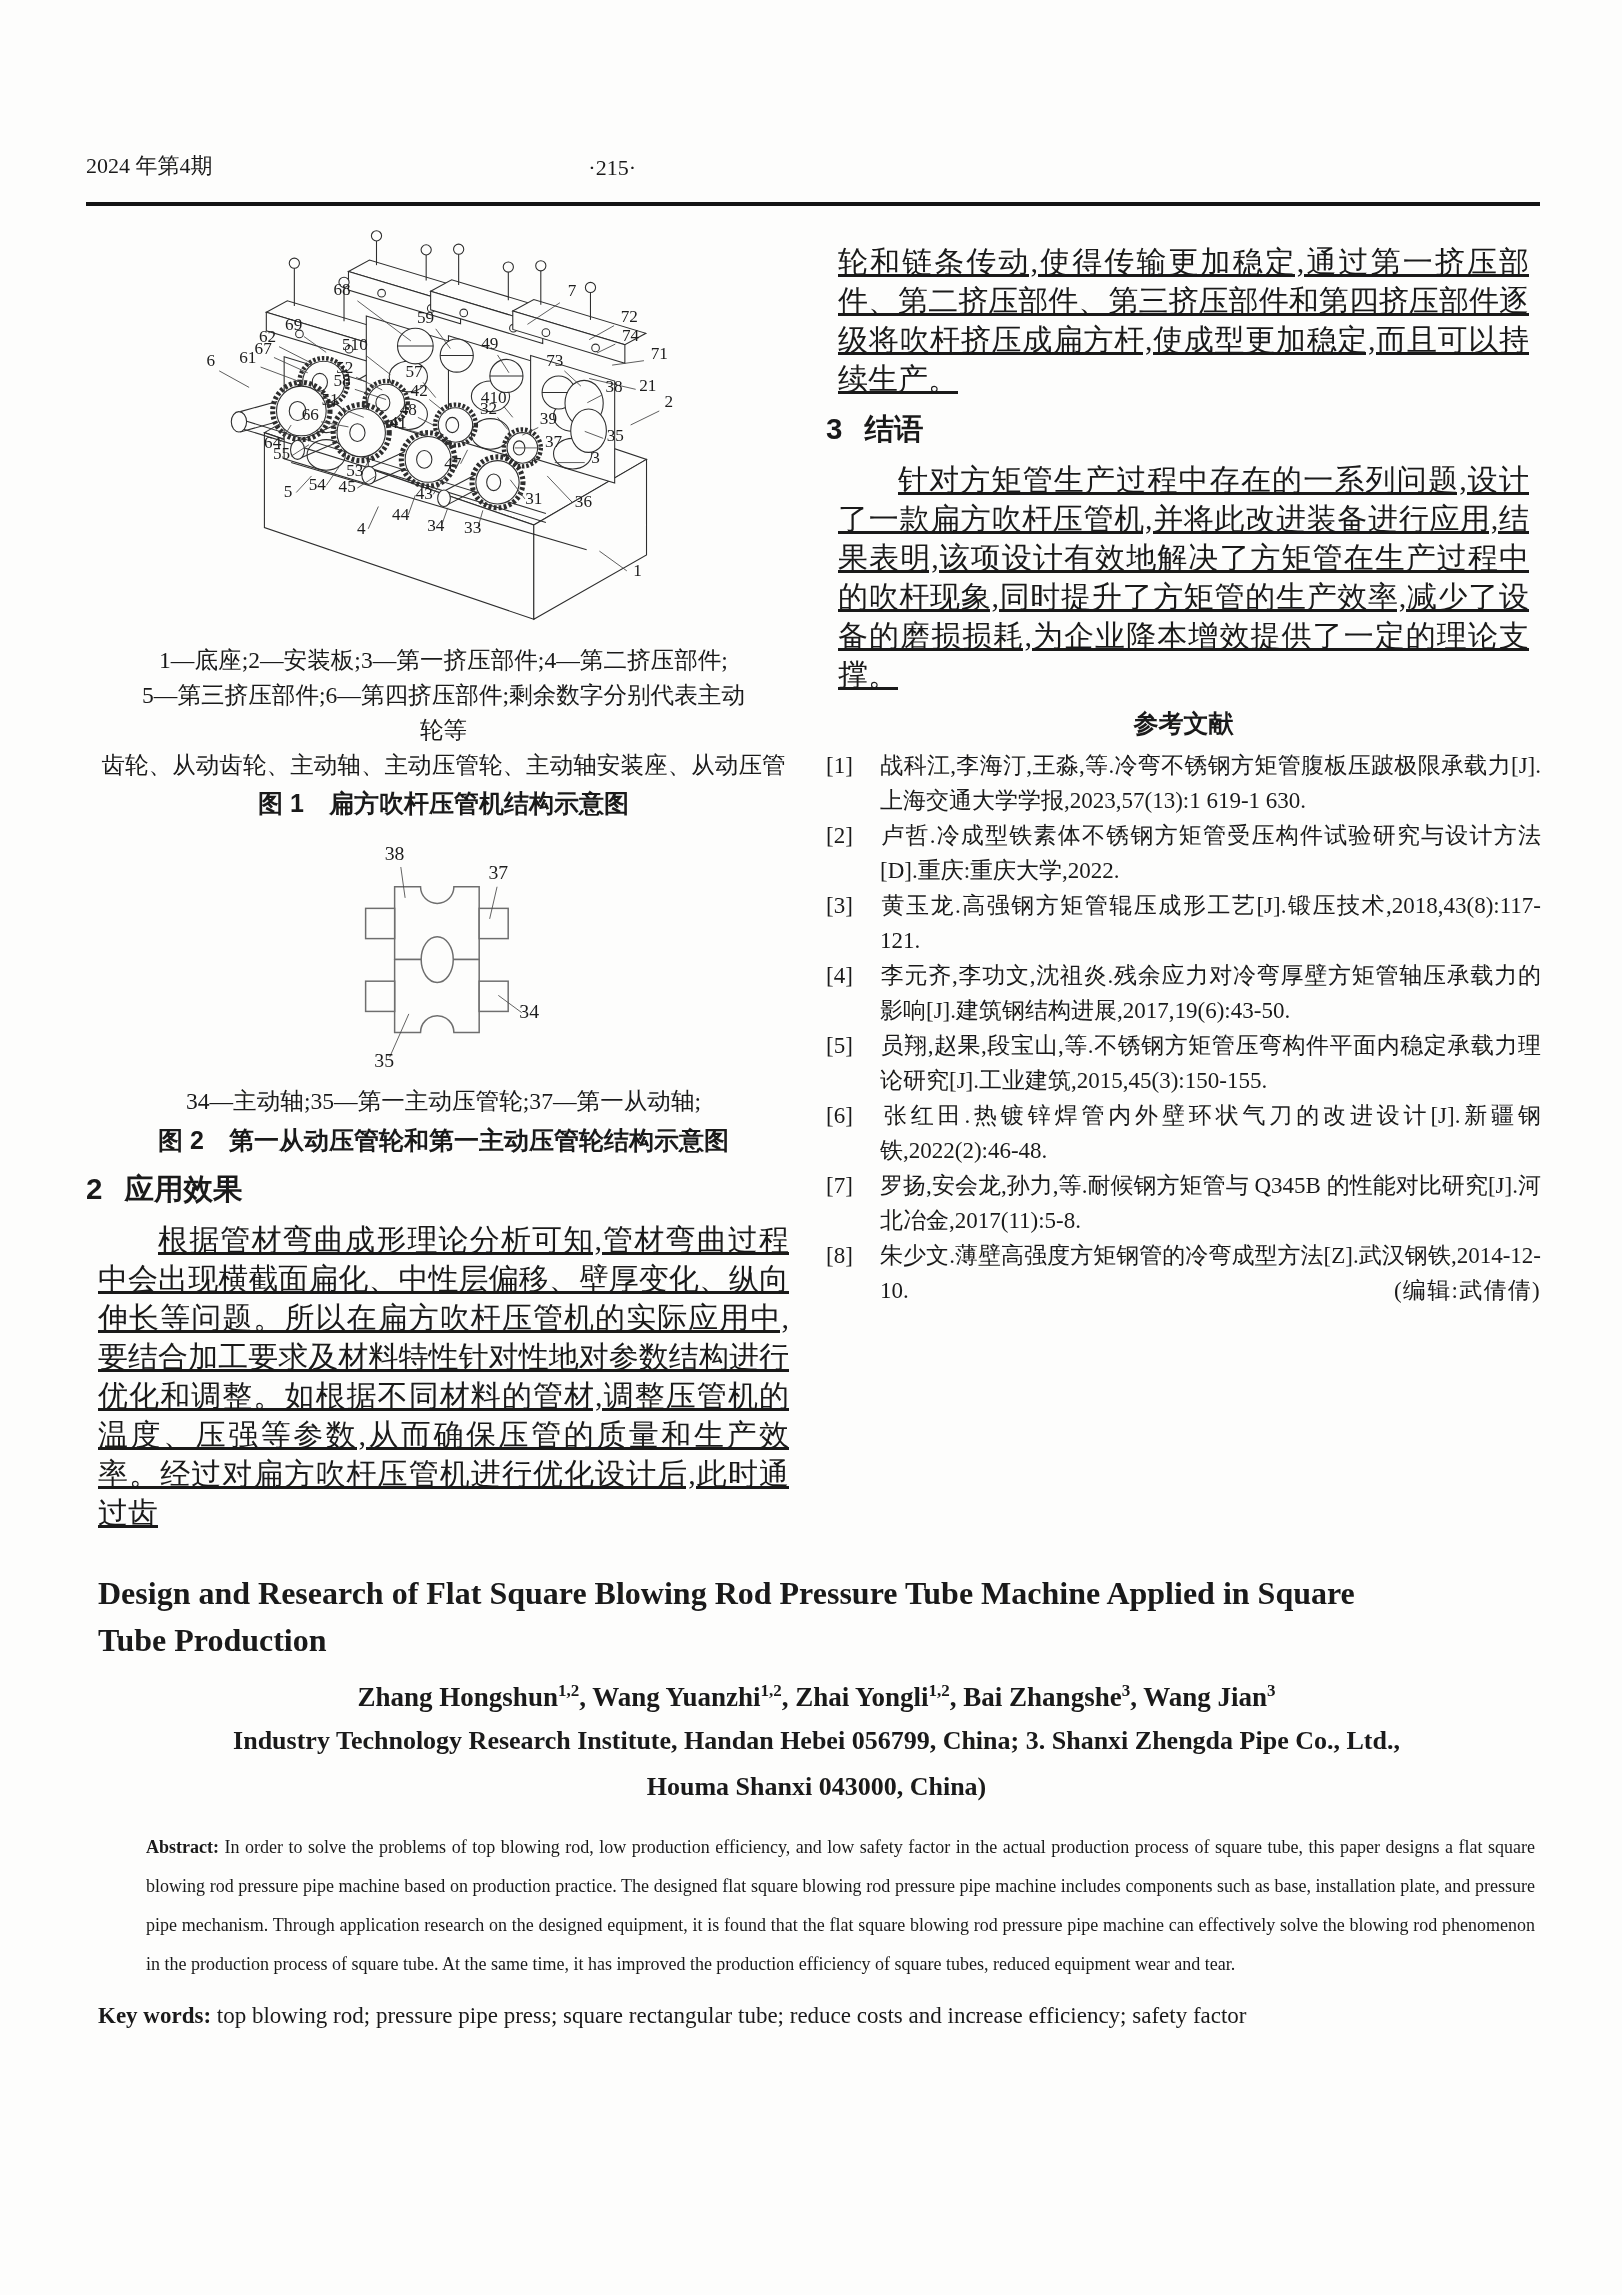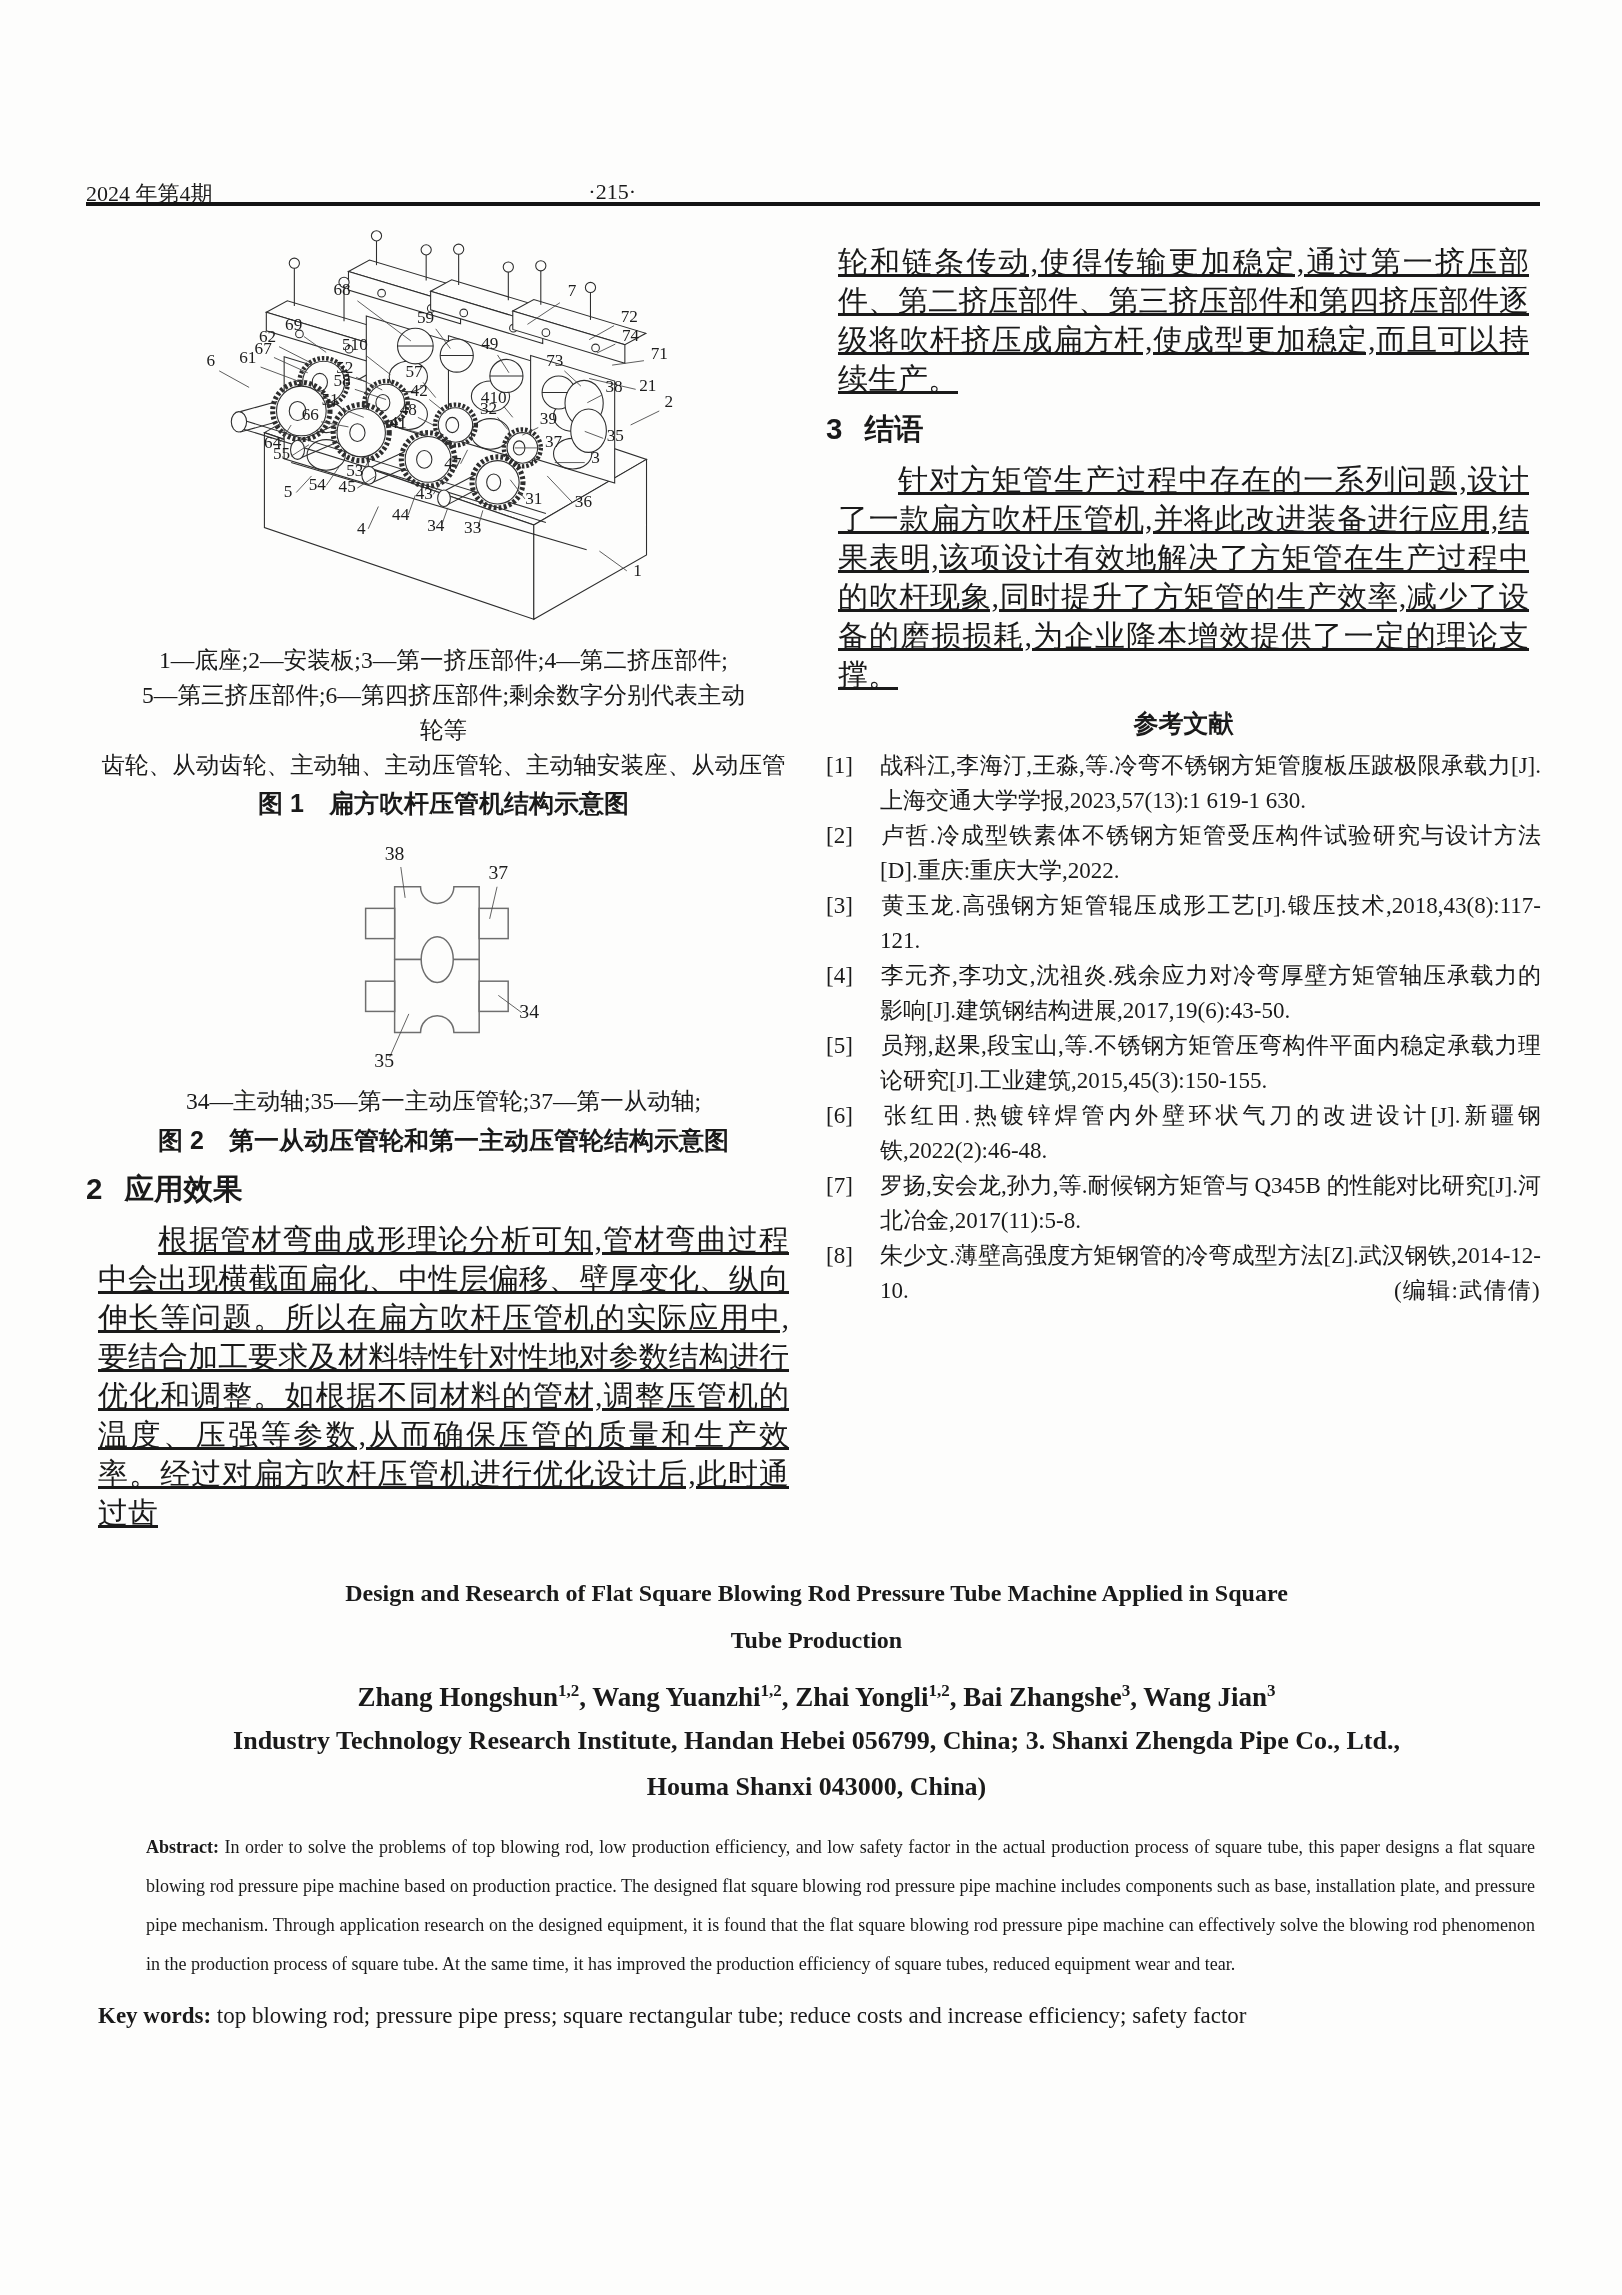--- a/index.html
+++ b/index.html
@@ -1,20 +1,20 @@
 <!DOCTYPE html>
 <html style="font-size:10.5px"><head>
 <meta charset="utf-8">
 <style>
   html,body{margin:0;padding:0;background:#e8e8e8;}
   .page{position:relative;width:1623px;height:2295px;background:#fdfdfc;color:#1a1a1a;
         font-family:"Liberation Serif","DejaVu Serif",serif;overflow:hidden;}
   
   .header-row{position:absolute;left:86px;top:151px;width:1454px;display:flex;
-              align-items:flex-start;font-size:22px;margin-top:28px;}
+              align-items:flex-end;font-size:22px;}
   .header-issue{width:275px;text-align:left;}
   .header-title{flex:1;text-align:center;letter-spacing:0.7px;}
   .header-page{width:275px;text-align:right;}
   .header-rule{position:absolute;left:86px;top:202px;width:1454px;height:3.9px;background:#141414;}
   
   .col{position:absolute;width:715px;text-align:justify;}
   .col-left{left:86px;top:228px;}
   .col-right{left:826px;top:230px;}
   p.body{font-size:30px;line-height:39px;margin:12px;text-align:justify;text-decoration:underline;}
   p.indent{text-indent:2em;}
@@ -34,21 +34,21 @@
   svg{display:block;margin:0 auto;}
   .ln{stroke:#2e2e2e;stroke-width:1.7;fill:none;}
   .wh{stroke:#2e2e2e;stroke-width:1.7;fill:#fdfdfc;}
   .teeth{stroke:#2e2e2e;stroke-width:8;fill:none;stroke-dasharray:4.5 3.5;}
   .teeth2{stroke:#2e2e2e;stroke-width:7;fill:none;stroke-dasharray:4 3;}
   .leader{stroke:#4a4a4a;stroke-width:1.4;}
   .figlabel{font-family:"Liberation Serif","DejaVu Serif",serif;fill:#1d1d1d;}
   .f2{stroke:#6e6e6e;stroke-width:2.4;fill:#fdfdfc;}
   
   .bottom{position:absolute;left:98px;top:1570px;width:1437px;}
-  .en-title{font-size:24px;line-height:47px;font-weight:bold;text-align:center;}
+  .en-title{font-size:32px;line-height:47px;font-weight:bold;}
   .en-authors{font-size:27px;font-weight:bold;text-align:center;margin-top:17px;}
   .en-authors sup{font-size:17px;}
   .en-affil{font-size:26px;line-height:46px;font-weight:bold;text-align:center;margin-top:5.2px;}
   .en-abstract{font-size:18px;line-height:39px;text-align:justify;margin-top:18.3px;margin-left:48px;}
   .en-abstract .lbl,.en-keywords .lbl{font-weight:bold;}
   .en-keywords{font-size:23px;line-height:39px;text-align:left;margin-top:12px;}
 </style>
 </head>
 <body>
 

